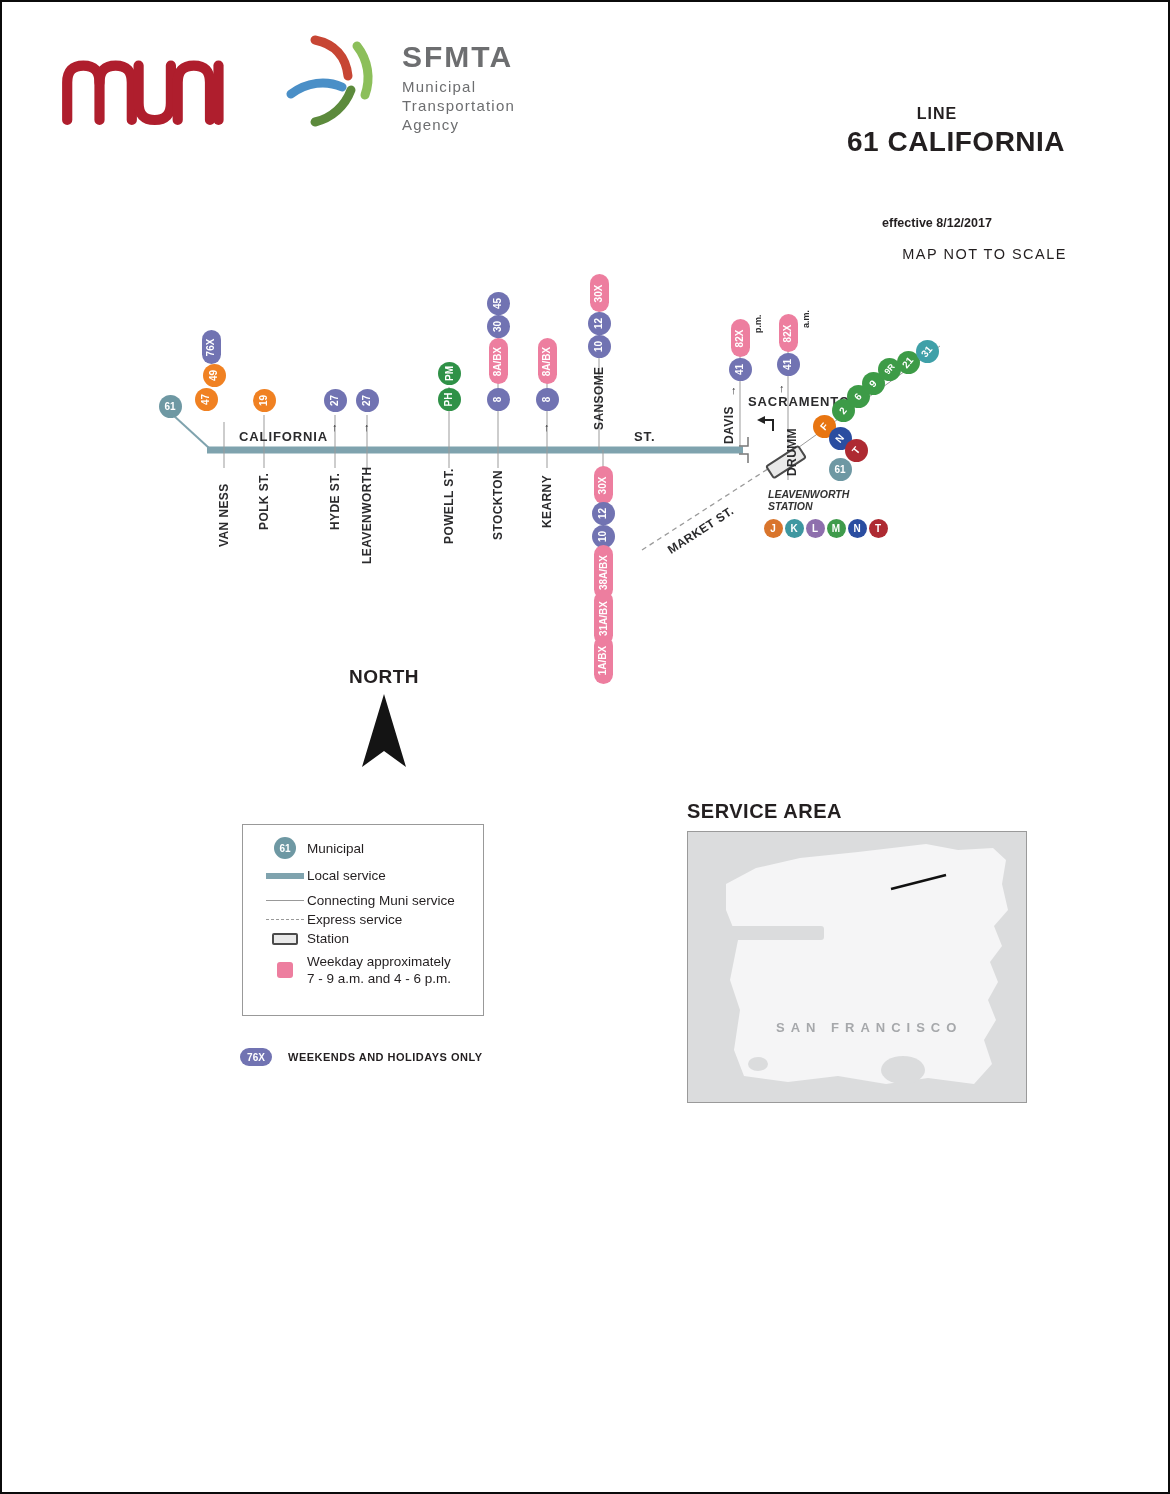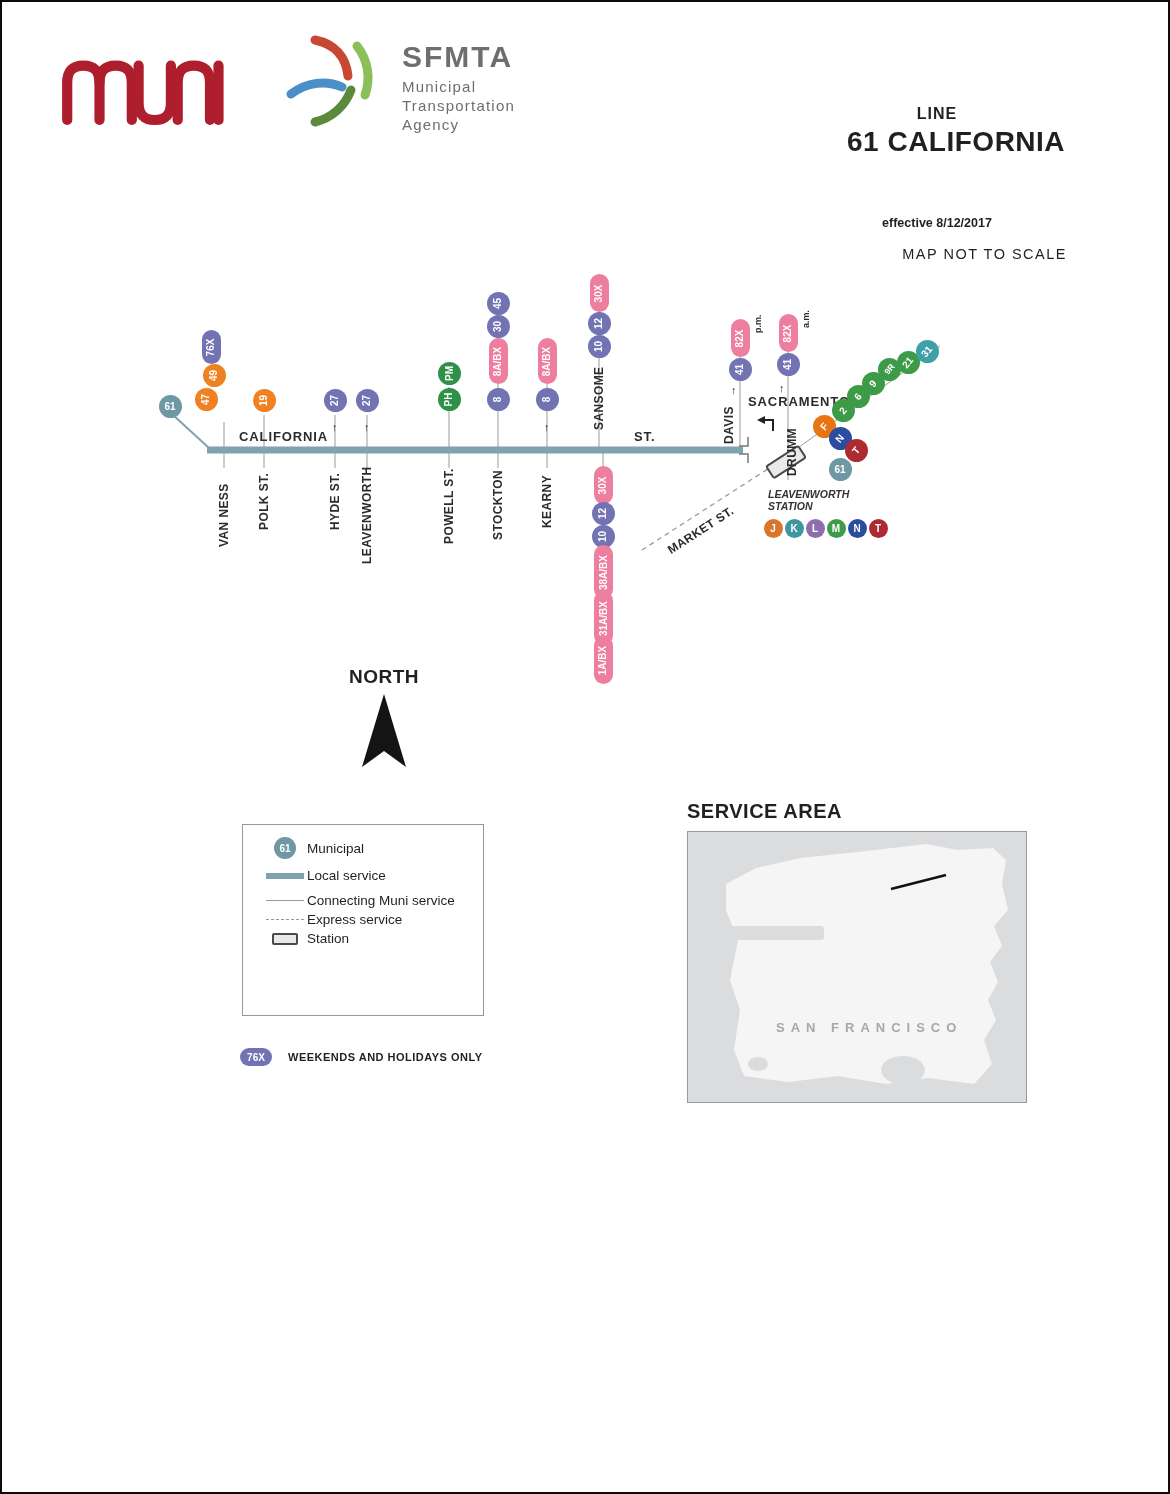--- a/index.html
+++ b/index.html
@@ -321,20 +321,29 @@
           <span class="dash-line"></span>
         </span>
       <span class="lt">Express service</span>
     </div>
     <div class="lg-row r5">
       <span class="sw">
           <span class="station-swatch"></span>
         </span>
       <span class="lt">Station</span>
     </div>
+    <div class="lg-row r6">
+      <span class="sw">
+          <span class="pink-square"></span>
+        </span>
+      <span class="lt two-line">
+        <div>Weekday approximately</div>
+        <div>7 - 9 a.m. and 4 - 6 p.m.</div>
+      </span>
+    </div>
   </div>
 
   <div id="weekend-note">
     <span class="pill76">76X</span>
     <span class="note-text">WEEKENDS AND HOLIDAYS ONLY</span>
   </div>
 
   <div class="sa-title">SERVICE AREA</div>
   <div class="sa-box">
     <svg width="338" height="270" viewBox="0 0 338 270">

